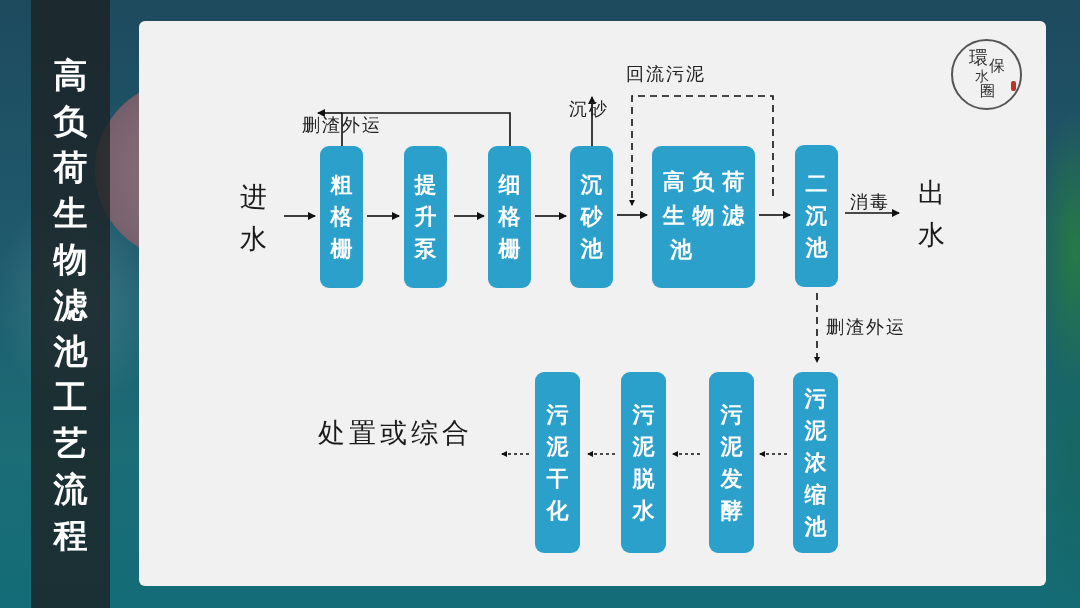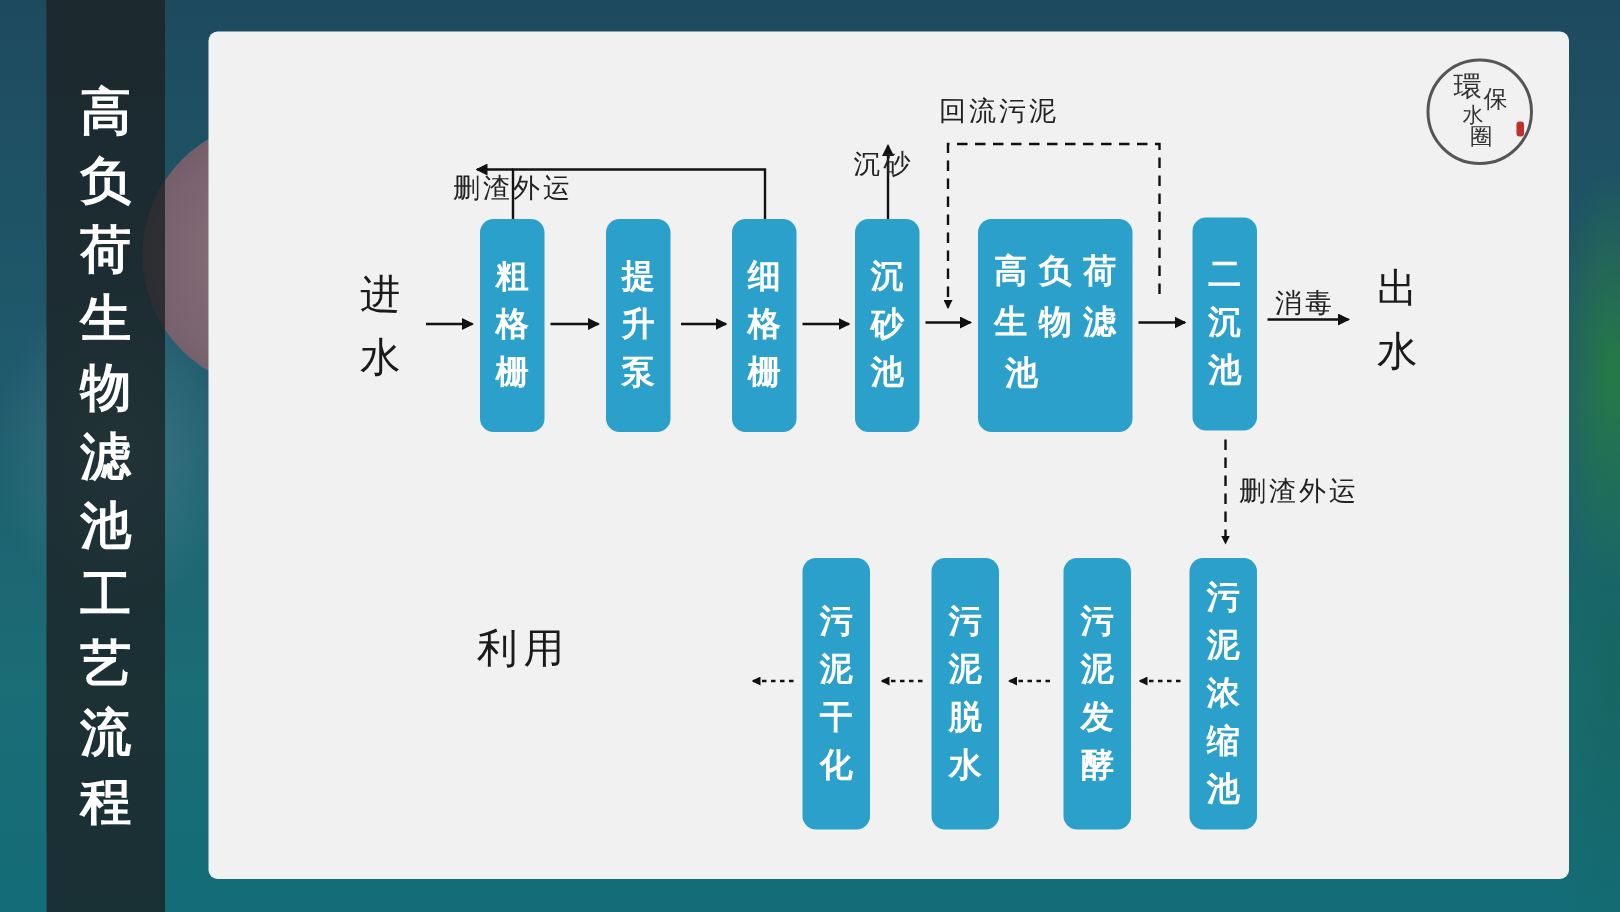--- a/index.html
+++ b/index.html
@@ -123,21 +123,21 @@
 
 <div class="big" style="left:240px; top:176px;">
   <span class="ch">进</span>
   <span class="ch">水</span>
 </div>
 <div class="big" style="left:918px; top:172px;">
   <span class="ch">出</span>
   <span class="ch">水</span>
 </div>
 <div class="big" style="left:318px; top:412px; letter-spacing:4px;">
-  <span class="ch">利用</span>
+  <span class="ch">处置或综合</span>
 </div>
 
 <div class="lbl" style="left:302px; top:77px;margin-top:36px;">删渣外运</div>
 <div class="lbl" style="left:569px; top:62px;margin-top:35px;">沉砂</div>
 <div class="lbl" style="left:626px; top:62px;">回流污泥</div>
 <div class="lbl" style="left:850px; top:190px;">消毒</div>
 <div class="lbl" style="left:826px; top:315px;">删渣外运</div>
 
 <div class="box" style="left:320px; top:146px; width:43px; height:142px;">
   <span class="ch">粗</span>

